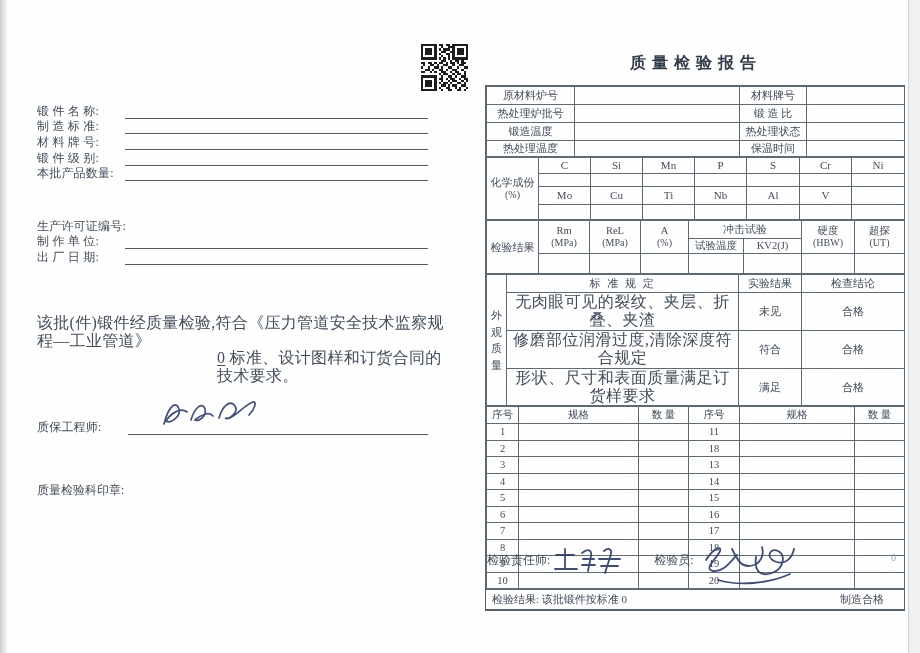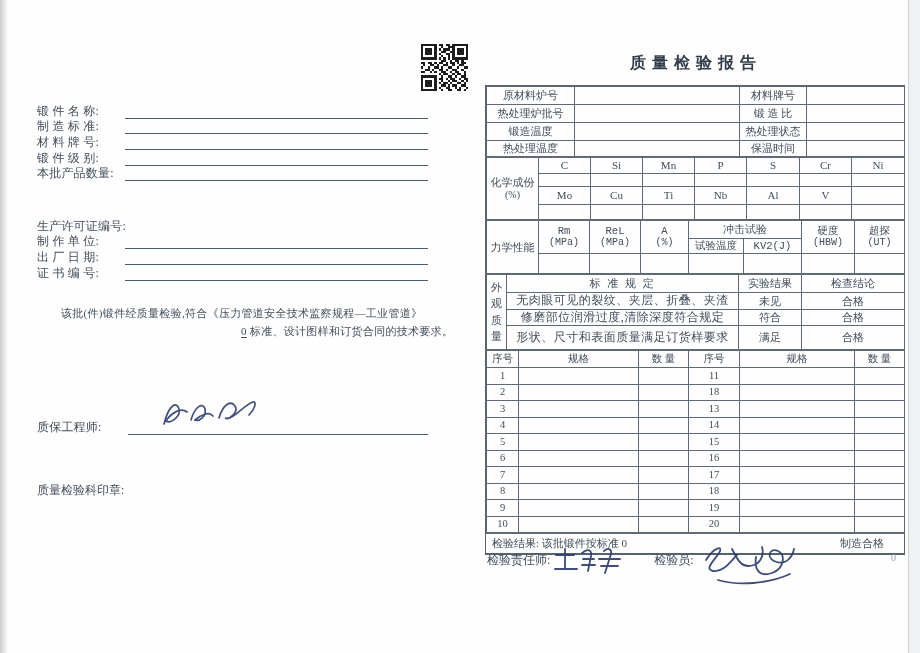--- a/index.html
+++ b/index.html
@@ -13,45 +13,45 @@
   
   .cert-title{position:absolute;left:60px;top:44px;width:360px;text-align:center;
               font-weight:bold;font-size:17px;letter-spacing:2px;color:#333e4a;line-height:27px;}
   .qr{position:absolute;left:421px;top:44px;width:47px;height:47px;}
   .fgroup{position:absolute;left:37px;width:391px;}
   .g1{top:104px;} .g2{top:219px;}
   .frow{display:flex;align-items:flex-end;height:15.7px;font-size:12px;}
   .flabel{min-width:88px;flex:none;white-space:nowrap;letter-spacing:.2px;}
   .fline{flex:1;border-bottom:1px solid #4d5a68;height:4px;margin-bottom:1px;}
   .frow.noline .fline{border-bottom:none;}
-  .statement{position:absolute;left:37px;top:305px;width:416px;font-size:11px;
-             line-height:17.5px;letter-spacing:.3px;margin-left:24px;}
+  .statement{position:absolute;left:37px;top:314px;width:416px;font-size:16px;
+             line-height:17.5px;letter-spacing:.3px;}
   .statement .l2{margin-left:180px;}
   .u{text-decoration:underline;text-underline-offset:2px;}
   .qa-row{position:absolute;left:37px;top:410px;width:391px;height:26px;display:flex;
           align-items:flex-end;font-size:12px;}
   .qa-row .flabel{min-width:91px;}
   .sig-line{flex:1;position:relative;border-bottom:1px solid #4d5a68;height:4px;margin-bottom:1px;}
   .sig1{position:absolute;left:28px;bottom:-4px;width:110px;height:44px;}
   .seal-label{position:absolute;left:37px;top:482px;font-size:12px;}
 
   
   .report-title{position:absolute;left:487px;top:53px;width:418px;text-align:center;
                 font-size:16px;font-weight:bold;letter-spacing:6px;color:#333e4a;}
   .tables{position:absolute;left:485px;top:85px;width:418px;border:1.5px solid #566270;
           border-bottom-width:2px;background:#fefefe;}
   .tables table{border-collapse:collapse;table-layout:fixed;width:418px;font-size:11px;color:#414d5b;}
   .tables td{border:1px solid #5e6a76;text-align:center;vertical-align:middle;
              padding:0 1px;overflow:hidden;line-height:1.15;}
   .unit{display:block;font-size:10px;}
-  .hdr2{font-size:10.5px;font-family:Liberation Mono, monospace;}
+  .hdr2{font-size:10.5px;}
   .lsp2{letter-spacing:2px;}
   .vflex{height:62px;display:flex;flex-direction:column;justify-content:space-between;
          align-items:center;padding:2px 0;font-size:11px;}
-  .std-cell{text-align:center;font-size:12px;letter-spacing:.5px;}
+  .std-cell{text-align:center;font-size:16px;letter-spacing:.5px;}
   .footer-row{display:flex;height:19px;align-items:center;justify-content:space-between;
               border-top:1px solid #5e6a76;font-size:11px;padding:0 20px 0 6px;}
   .sign-row{position:absolute;left:487px;top:546px;width:430px;font-size:12px;
             display:flex;align-items:flex-start;}
   .sign-row .lbl{margin-top:6px;white-space:nowrap;}
   .sig2{width:72px;height:34px;margin:-2px 4px 0 2px;flex:none;}
   .sig3{width:100px;height:52px;margin:-8px 0 0 2px;flex:none;}
   .gap28{width:26px;flex:none;}
   .stray{position:absolute;left:891px;top:552px;font-size:10px;color:#99a2ad;}
   svg{display:block;}
@@ -99,24 +99,20 @@
       <span class="fline"></span>
     </div>
     <div class="frow">
       <span class="flabel">制 作 单 位:</span>
       <span class="fline"></span>
     </div>
     <div class="frow">
       <span class="flabel">出 厂 日 期:</span>
       <span class="fline"></span>
     </div>
-    <div class="frow">
-      <span class="flabel">证 书 编 号:</span>
-      <span class="fline"></span>
-    </div>
   </div>
 
   <div class="statement">
     <div>该批(件)锻件经质量检验,符合《压力管道安全技术监察规程—工业管道》</div>
     <div class="l2"><span class="u">0</span><span> 标准、设计图样和订货合同的技术要求。</span></div>
   </div>
 
   <div class="qa-row">
     <span class="flabel">质保工程师:</span>
     <span class="sig-line">
@@ -232,21 +228,21 @@
           <col style="width:51px">
           <col style="width:51px">
           <col style="width:48px">
           <col style="width:55px">
           <col style="width:58px">
           <col style="width:53px">
           <col style="width:50px">
         </colgroup>
       <tbody>
           <tr style="height:18px">
-        <td rowspan="3">力学性能</td>
+        <td rowspan="3">检验结果</td>
         <td rowspan="2" class="hdr2">
           <span>Rm</span>
           <span class="unit">(MPa)</span>
         </td>
         <td rowspan="2" class="hdr2">
           <span>ReL</span>
           <span class="unit">(MPa)</span>
         </td>
         <td rowspan="2" class="hdr2">
           <span>A</span>

